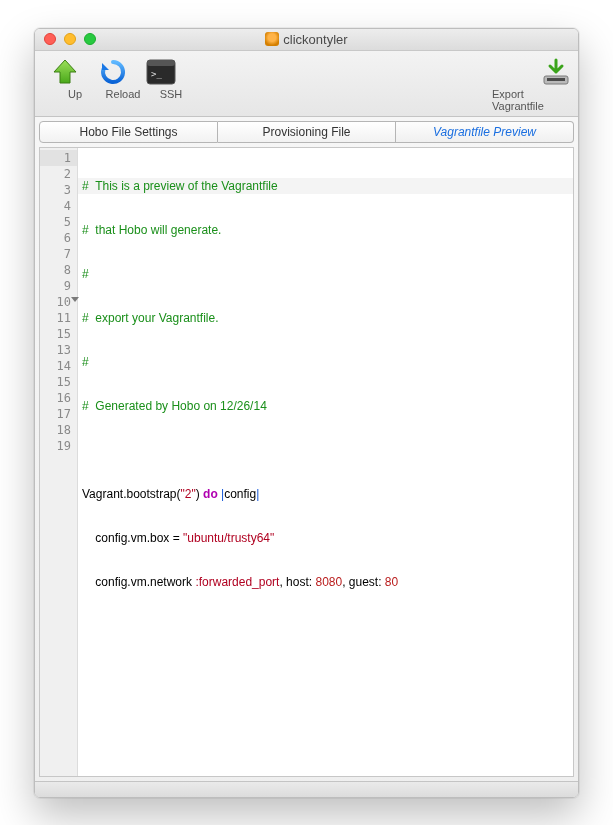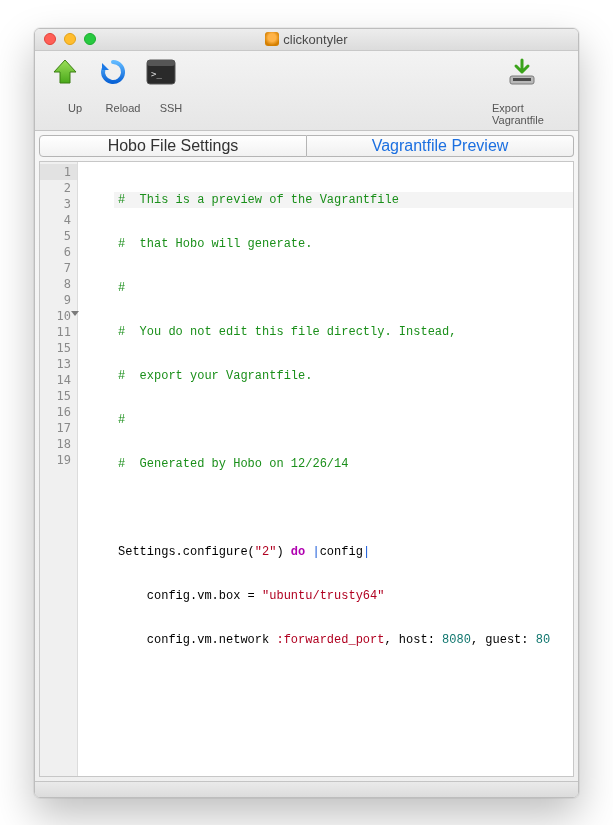--- a/index.html
+++ b/index.html
@@ -47,39 +47,39 @@
     border-bottom: 1px solid #c4c4c4;
   }
   .tbtn {
     display: flex; flex-direction: column; align-items: center;
     width: 48px; font-size: 11px; color: #555;
     cursor: default;
   }
   .tbtn .ticonbox {
     width: 32px; height: 32px; display:flex; align-items:center; justify-content:center;
   }
-  .tbtn .lbl { margin-top: 14px; padding-left: 20px; }
+  .tbtn .lbl { margin-top: 0; padding-left: 20px; }
   .spacer { flex: 1; }
-  .export-btn { width: 100px; }
+  .export-btn { width: 100px; align-items: flex-end; }
   .tabs {
     display: flex;
     margin: 4px 4px 0 4px;
   }
   .tab {
     flex: 1;
     height: 22px;
-    font-size: 16px;
+    font-size: 12px;
     border: 1px solid #b5b5b5;
     background: linear-gradient(#ffffff, #f2f2f2);
     display: flex; align-items: center; justify-content: center;
     color: #333;
   }
   .tab + .tab { border-left: none; }
   .tab:first-child { border-top-left-radius: 4px; border-bottom-left-radius: 4px; }
-  .tab:last-child { border-top-right-radius: 4px; border-bottom-right-radius: 4px; }
+  .tab:last-child { border-top-right-radius: 4px; border-bottom-right-radius: 4px; font-style: italic; }
   .tab.active {
     background: linear-gradient(#fdfdfd, #f0f0f0);
     color: #1b6fe0;
   }
   .editor-wrap {
     flex: 1;
     margin: 4px;
     border: 1px solid #c7c7c7;
     background: #fff;
     display: flex;
@@ -104,33 +104,32 @@
   .gline .fold {
     position:absolute; right:-2px; top:3px;
     width:0;height:0;
     border-left:4px solid transparent;
     border-right:4px solid transparent;
     border-top:5px solid #7a7a7a;
   }
   .gline.hl { background:#e2e2e2; }
   .code {
     flex: 1;
-    font-family: Liberation Mono, monospace;
+    font-family: Liberation Sans, sans-serif;
     font-size: 12px;
     padding-top: 2px;
     overflow: hidden;
     white-space: pre;
-    padding-left: 36px;
   }
   .cline { height: 16px; line-height: 16px; padding-left: 4px; }
   .cline.hl { background:#f4f4f4; }
   .c-comment { color: #1a8f1a; }
   .c-string { color: #b00020; }
   .c-symbol { color: #b00020; }
-  .c-number { color: #0f766e; }
+  .c-number { color: #b91c1c; }
   .c-ident { color: #000; }
   .c-magenta { color: #b000b0; font-weight: 600; }
   .c-bar { color: #1356d8; }
   .footer {
     height: 16px;
     background: linear-gradient(#eaeaea,#dcdcdc);
     border-top: 1px solid #c4c4c4;
   }
   
   svg { display:block; }
@@ -199,20 +198,23 @@
           <path d="M15 2 L15 14 M15 14 L9 8 M15 14 L21 8" stroke="#3aa31a" stroke-width="3" fill="none" stroke-linecap="round"></path>
         </svg>
       </div>
       <span class="lbl">Export Vagrantfile</span>
     </div>
   </div>
 
   <div class="tabs">
     <div class="tab">
         <span>Hobo File Settings</span>
+      </div>
+    <div class="tab">
+        <span>Provisioning File</span>
       </div>
     <div class="tab active">
         <span>Vagrantfile Preview</span>
       </div>
   </div>
 
   <div class="editor-wrap">
     <div class="gutter">
       <div class="gline hl"><span>1</span></div>
       <div class="gline"><span>2</span></div>
@@ -231,26 +233,25 @@
       <div class="gline"><span>15</span></div>
       <div class="gline"><span>16</span></div>
       <div class="gline"><span>17</span></div>
       <div class="gline"><span>18</span></div>
       <div class="gline"><span>19</span></div>
     </div>
     <div class="code">
       <div class="cline hl"><span class="c-comment">#  This is a preview of the Vagrantfile</span></div>
       <div class="cline"><span class="c-comment">#  that Hobo will generate.</span></div>
       <div class="cline"><span class="c-comment">#</span></div>
-      <div class="cline"><span class="c-comment">#  You do not edit this file directly. Instead,</span></div>
       <div class="cline"><span class="c-comment">#  export your Vagrantfile.</span></div>
       <div class="cline"><span class="c-comment">#</span></div>
       <div class="cline"><span class="c-comment">#  Generated by Hobo on 12/26/14</span></div>
       <div class="cline"></div>
-      <div class="cline"><span class="c-ident">Settings.configure(</span><span class="c-string">"2"</span><span class="c-ident">) </span><span class="c-magenta">do</span><span class="c-bar"> |</span><span class="c-ident">config</span><span class="c-bar">|</span></div>
+      <div class="cline"><span class="c-ident">Vagrant.bootstrap(</span><span class="c-string">"2"</span><span class="c-ident">) </span><span class="c-magenta">do</span><span class="c-bar"> |</span><span class="c-ident">config</span><span class="c-bar">|</span></div>
       <div class="cline"><span class="c-ident">    config.vm.box = </span><span class="c-string">"ubuntu/trusty64"</span></div>
       <div class="cline"><span class="c-ident">    config.vm.network </span><span class="c-symbol">:forwarded_port</span><span class="c-ident">, host: </span><span class="c-number">8080</span><span class="c-ident">, guest: </span><span class="c-number">80</span></div>
       
       
       
       
       
     </div>
   </div>
 

